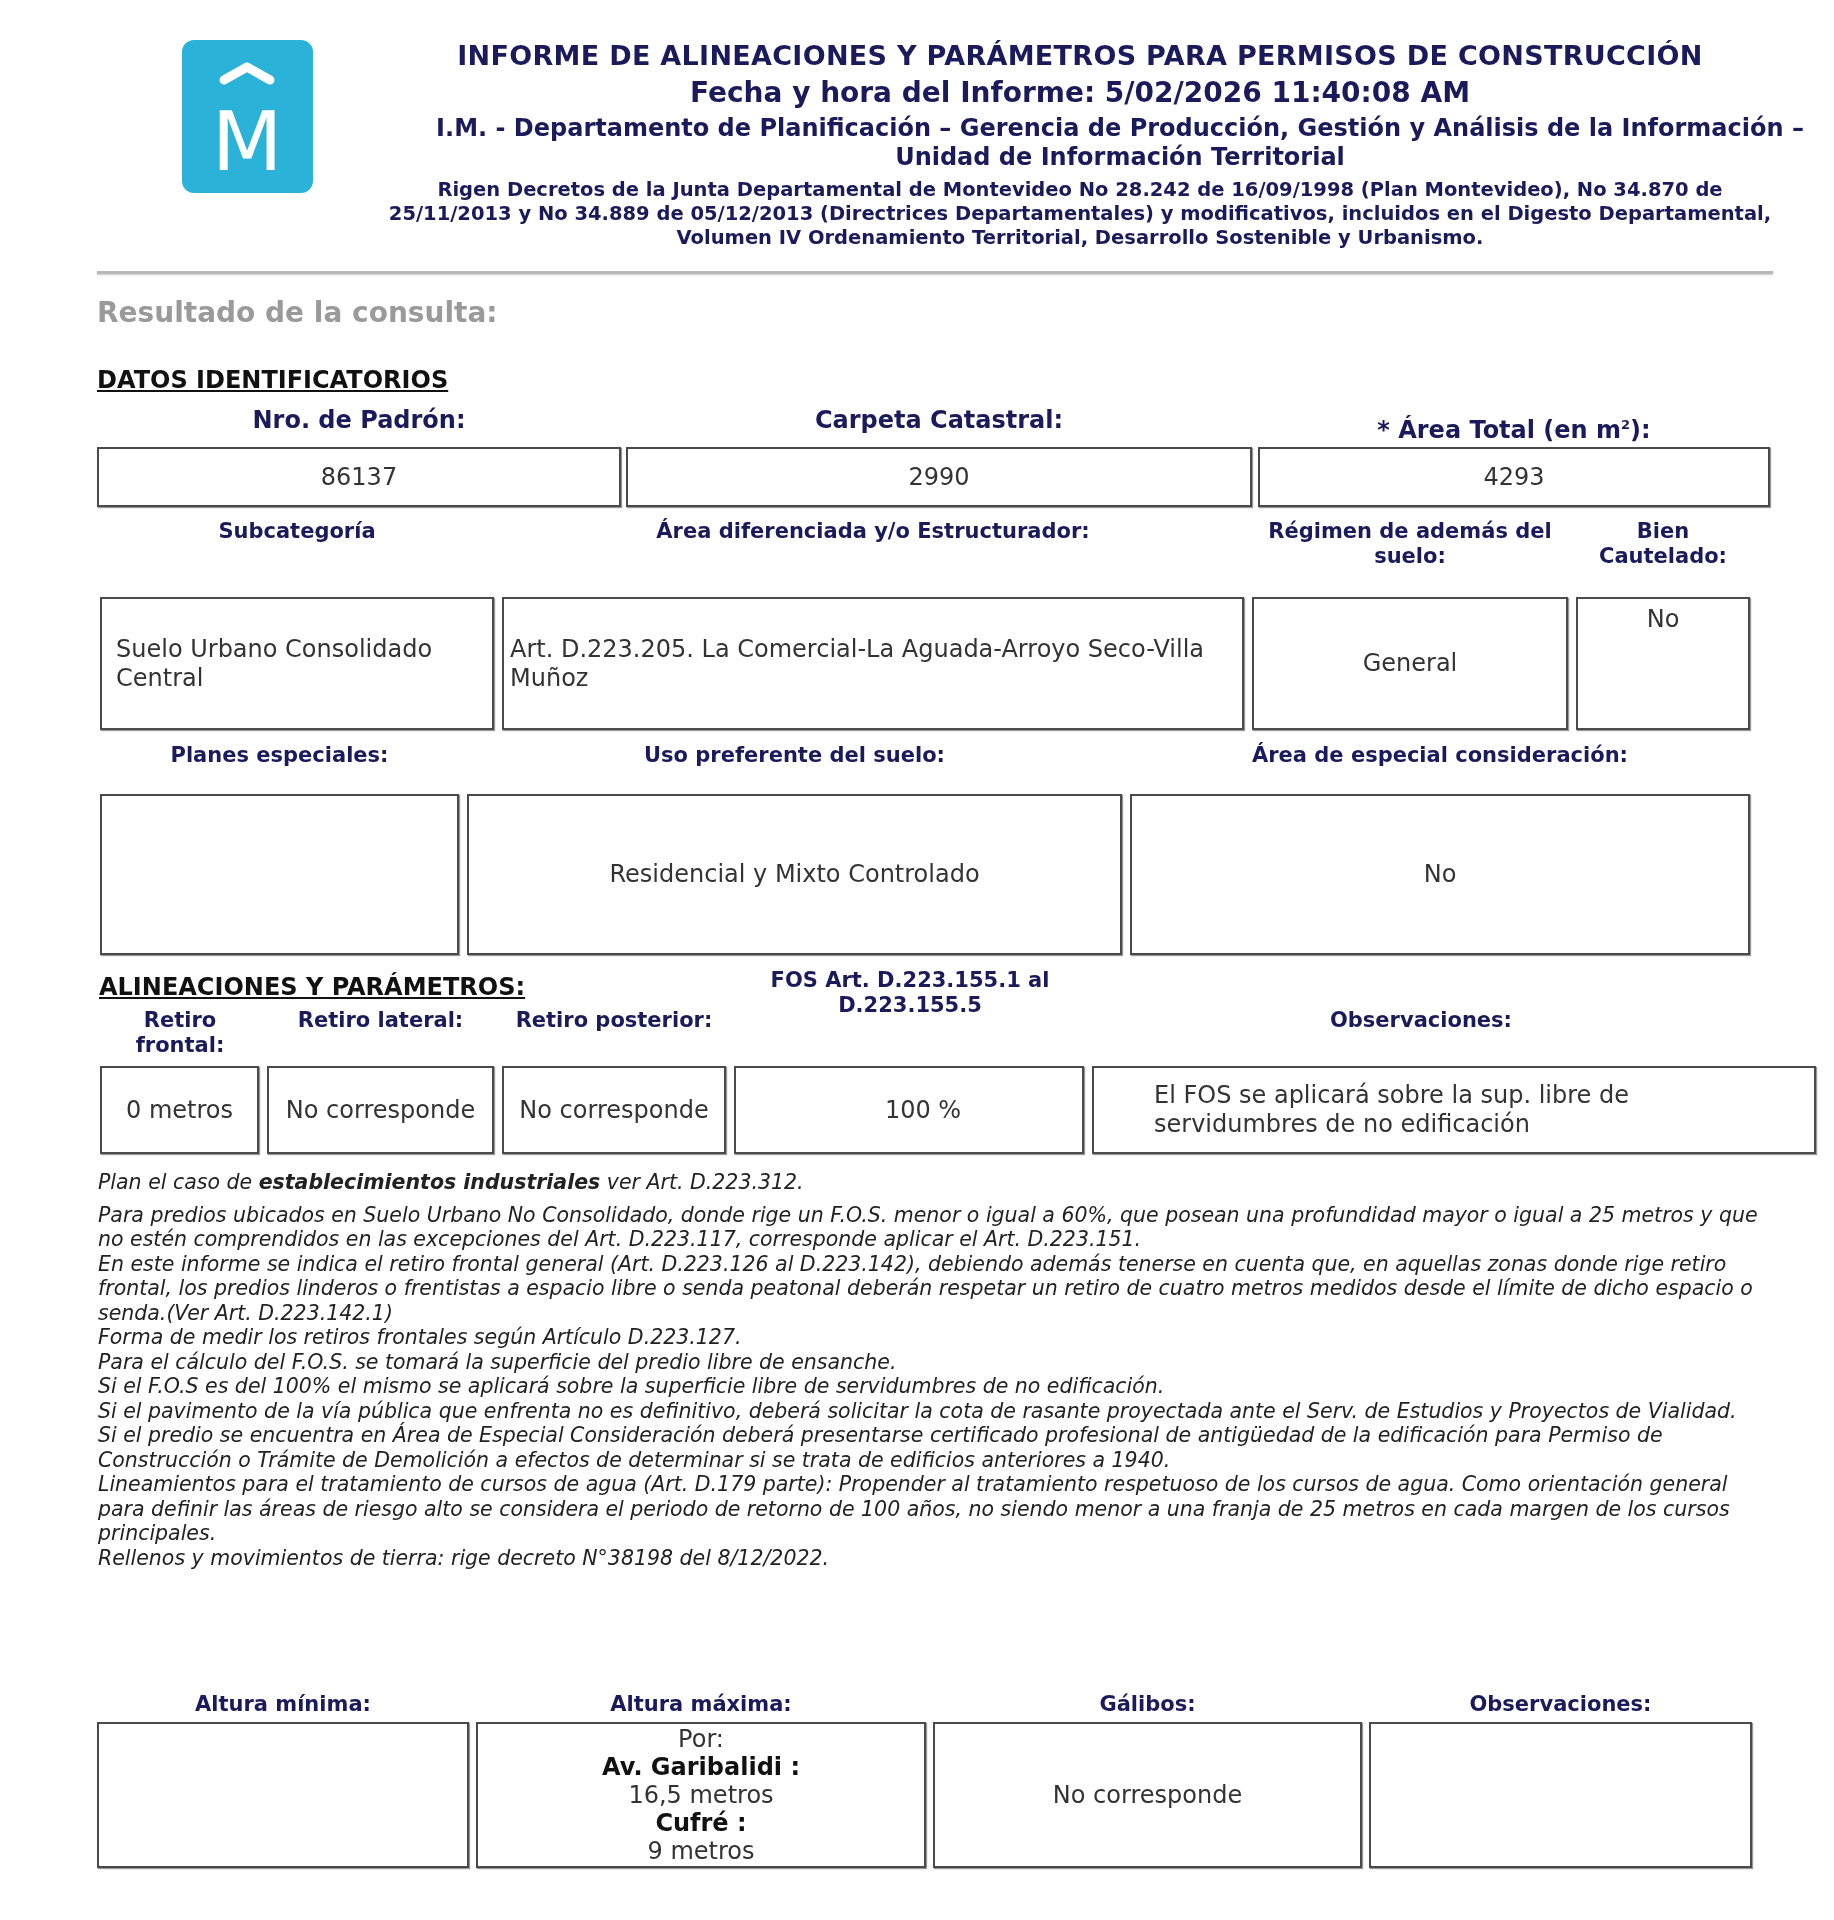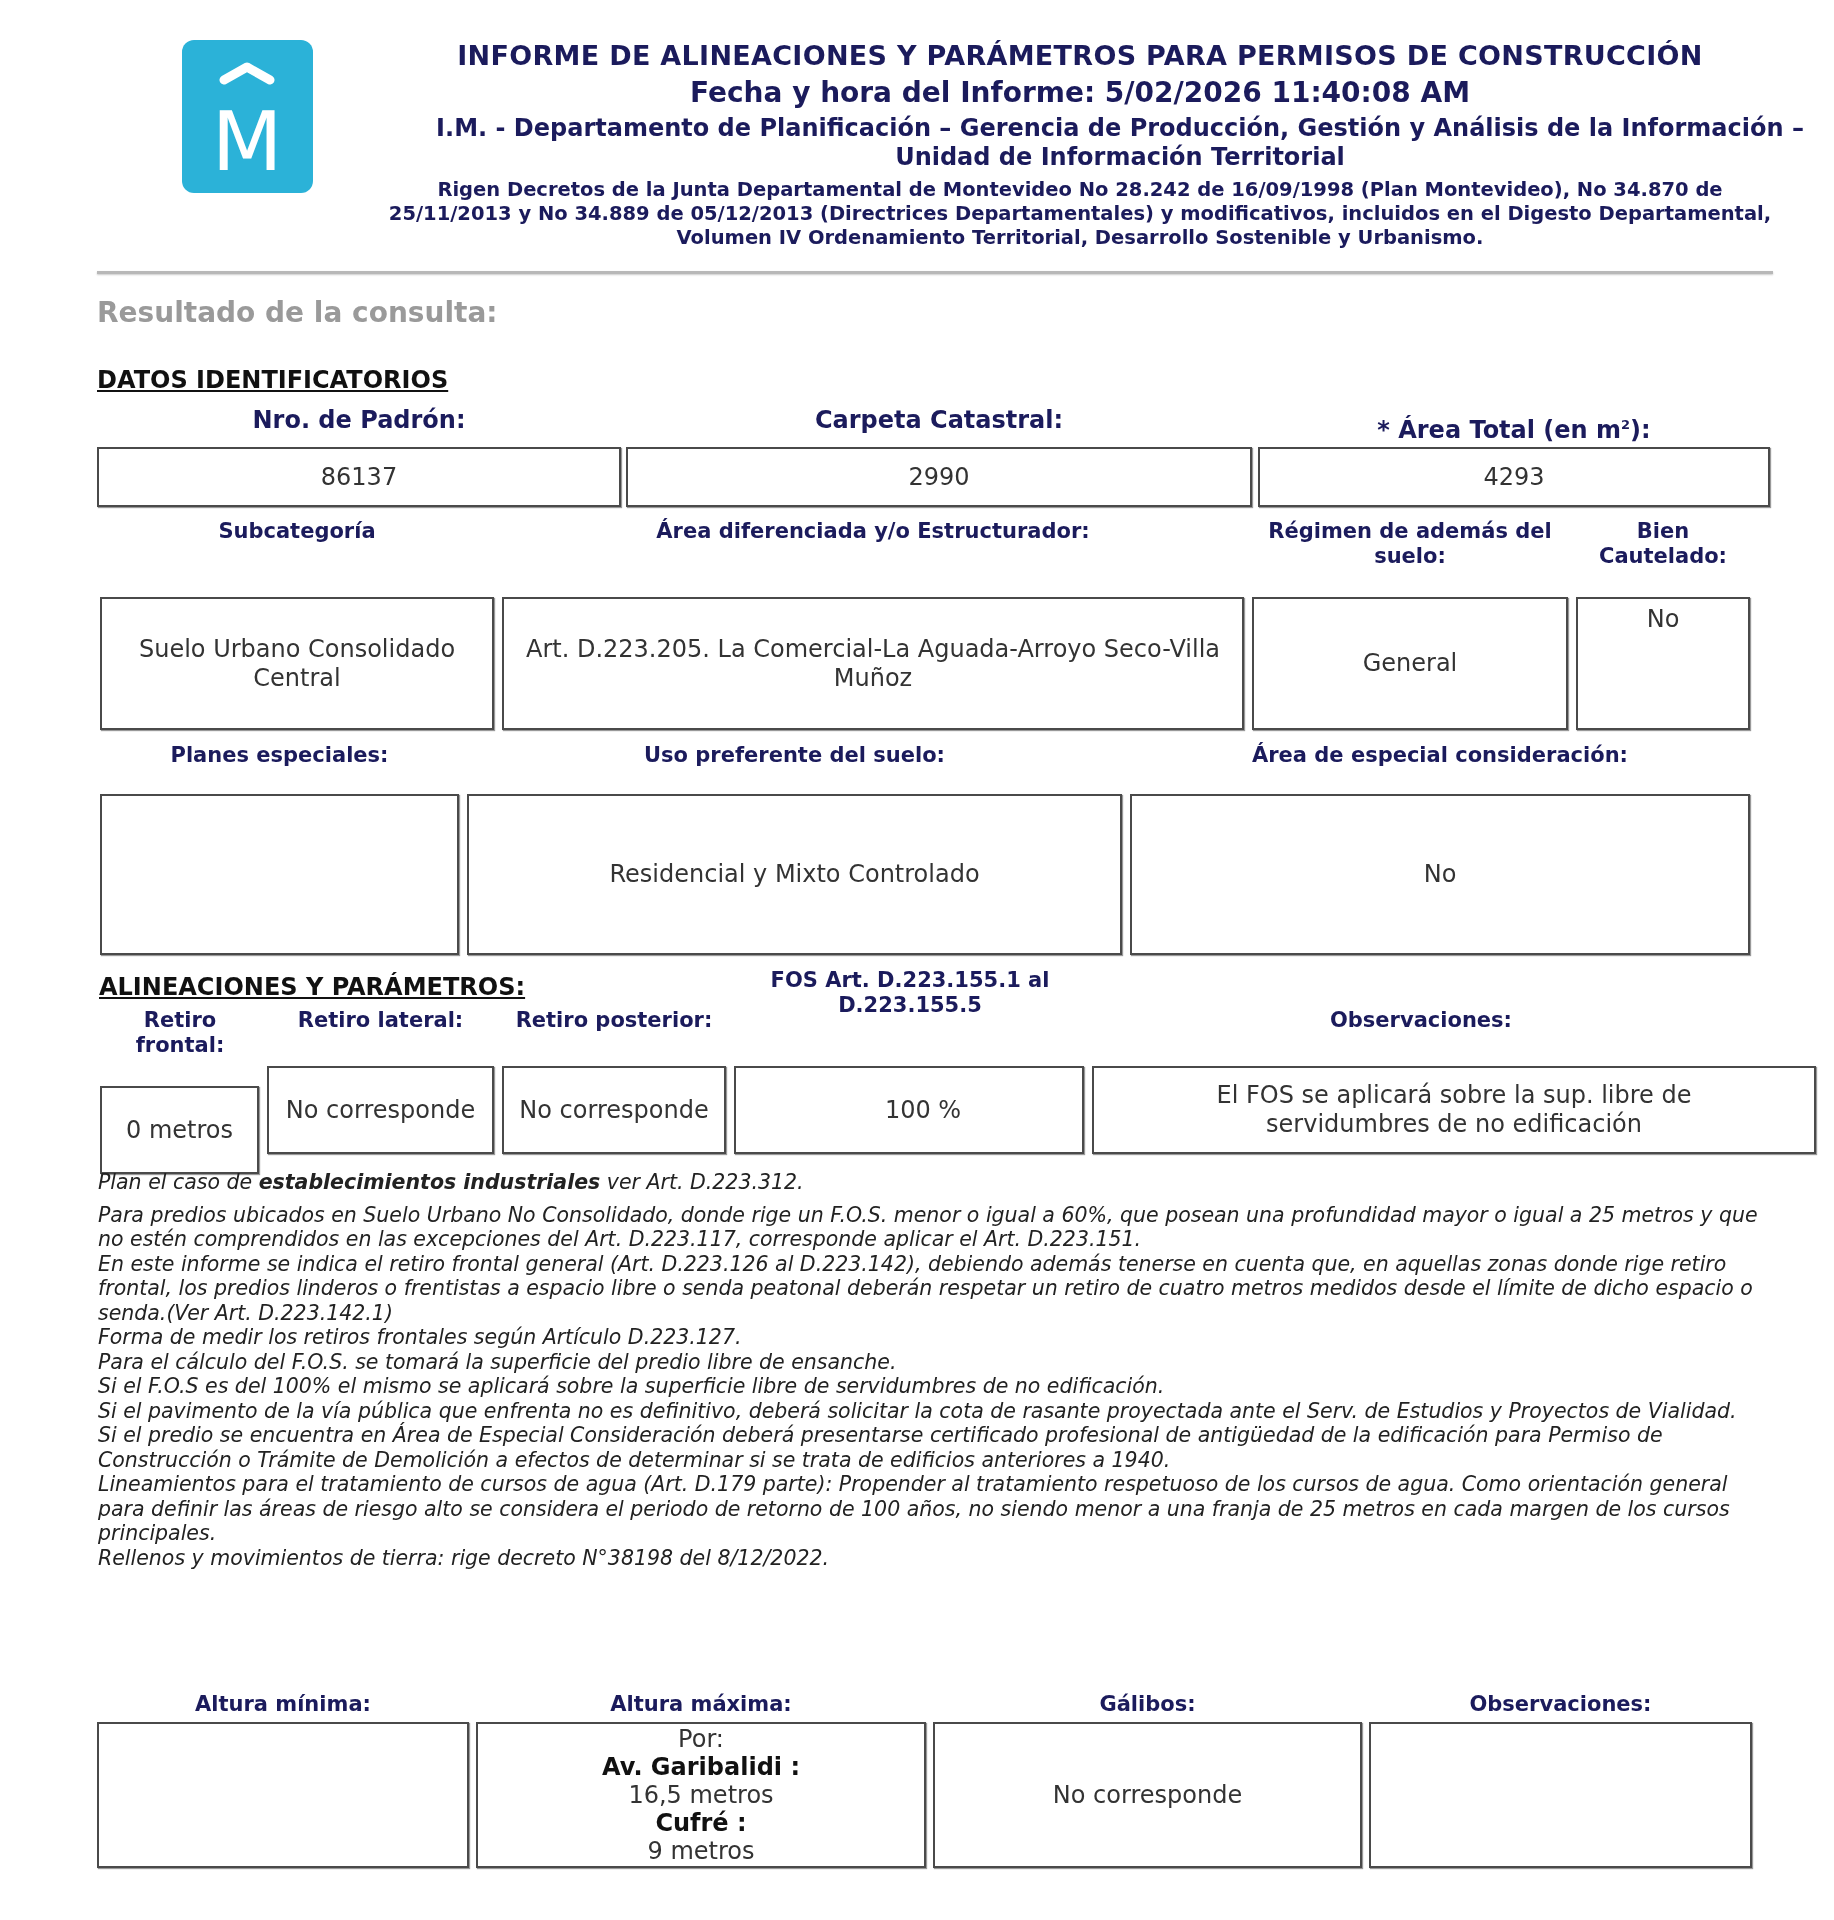--- a/index.html
+++ b/index.html
@@ -10,21 +10,21 @@
   .hdr { left:380px; width:1400px; text-align:center; color:#1b1b5c; font-weight:bold; }
   .h-title { top:40px; font-size:27px; letter-spacing:0.3px; }
   .h-date { top:76px; font-size:28px; }
   .h-dept { top:114px; font-size:24px; line-height:29px; font-weight:bold; padding:0 40px; }
   .h-legal { top:178px; font-size:19.5px; line-height:24px; padding:0 0; }
   .hr { left:97px; top:271px; width:1676px; height:3px; background:#b8b8b8; box-shadow:0 1px 2px #ccc; }
   .result { left:97px; top:296px; font-size:28px; font-weight:bold; color:#9a9a9a; }
   .section { font-size:24px; font-weight:bold; color:#111; text-decoration:underline; }
   .lbl { color:#1b1b5c; font-weight:bold; text-align:center; font-size:21px; line-height:25px; }
   .lbl.big { font-size:24px; }
-  .box { border:2px solid #4a4a4a; box-shadow:1px 1px 1px #999; background:#fff; box-sizing:border-box; display:flex; align-items:center; justify-content:center; text-align:center; font-size:24px; line-height:29px; color:#333; }
+  .box { border:2px solid #4a4a4a; box-shadow:1px 1px 1px #999; background:#fff; box-sizing:border-box; display:flex; align-items:center; justify-content:center; text-align:left; font-size:24px; line-height:29px; color:#333; }
   .box.top { align-items:flex-start; padding-top:6px; }
   .notes { left:98px; top:1170px; width:1680px; font-size:20.5px; line-height:24.5px; font-style:italic; color:#222; }
   .notes p { margin:0; }
   .notes .gap { margin-top:14px; }
   .notes b { font-weight:bold; }
   .altmax { flex-direction:column; font-size:24px; line-height:28px; }
   .altmax .st { font-weight:bold; color:#111; }
 </style>
 </head>
 <body>
@@ -79,21 +79,21 @@
 <div class="abs box" style="left:1130px; top:794px; width:620px; height:161px;">No</div>
 
 <div class="abs section" style="left:99px; top:973px;">ALINEACIONES Y PARÁMETROS:</div>
 
 <div class="abs lbl" style="left:100px; top:1008px; width:160px; padding:0 20px; box-sizing:border-box;">Retiro frontal:</div>
 <div class="abs lbl" style="left:267px; top:1008px; width:227px;">Retiro lateral:</div>
 <div class="abs lbl" style="left:502px; top:1008px; width:224px;">Retiro posterior:</div>
 <div class="abs lbl" style="left:760px; top:968px; width:300px;text-align:center;">FOS Art. D.223.155.1 al D.223.155.5</div>
 <div class="abs lbl" style="left:1092px; top:1008px; width:658px;">Observaciones:</div>
 
-<div class="abs box" style="left:100px; top:1066px; width:159px; height:88px;margin-top:20px;">0 metros</div>
+<div class="abs box" style="left:100px; top:1066px; width:159px; height:88px;">0 metros</div>
 <div class="abs box" style="left:267px; top:1066px; width:227px; height:88px;">No corresponde</div>
 <div class="abs box" style="left:502px; top:1066px; width:224px; height:88px;">No corresponde</div>
 <div class="abs box" style="left:734px; top:1066px; width:350px; height:88px;padding-left:28px;">100 %</div>
 <div class="abs box" style="left:1092px; top:1066px; width:724px; height:88px; padding:0 60px;">El FOS se aplicará sobre la sup. libre de servidumbres de no edificación</div>
 
 <div class="abs notes">
   <p><span>Plan el caso de </span><b>establecimientos industriales</b><span> ver Art. D.223.312.</span></p>
   <div class="gap" style="margin-top:8px;">
     <p>Para predios ubicados en Suelo Urbano No Consolidado, donde rige un F.O.S. menor o igual a 60%, que posean una profundidad mayor o igual a 25 metros y que no estén comprendidos en las excepciones del Art. D.223.117, corresponde aplicar el Art. D.223.151.</p>
     <p>En este informe se indica el retiro frontal general (Art. D.223.126 al D.223.142), debiendo además tenerse en cuenta que, en aquellas zonas donde rige retiro frontal, los predios linderos o frentistas a espacio libre o senda peatonal deberán respetar un retiro de cuatro metros medidos desde el límite de dicho espacio o senda.(Ver Art. D.223.142.1)</p>

